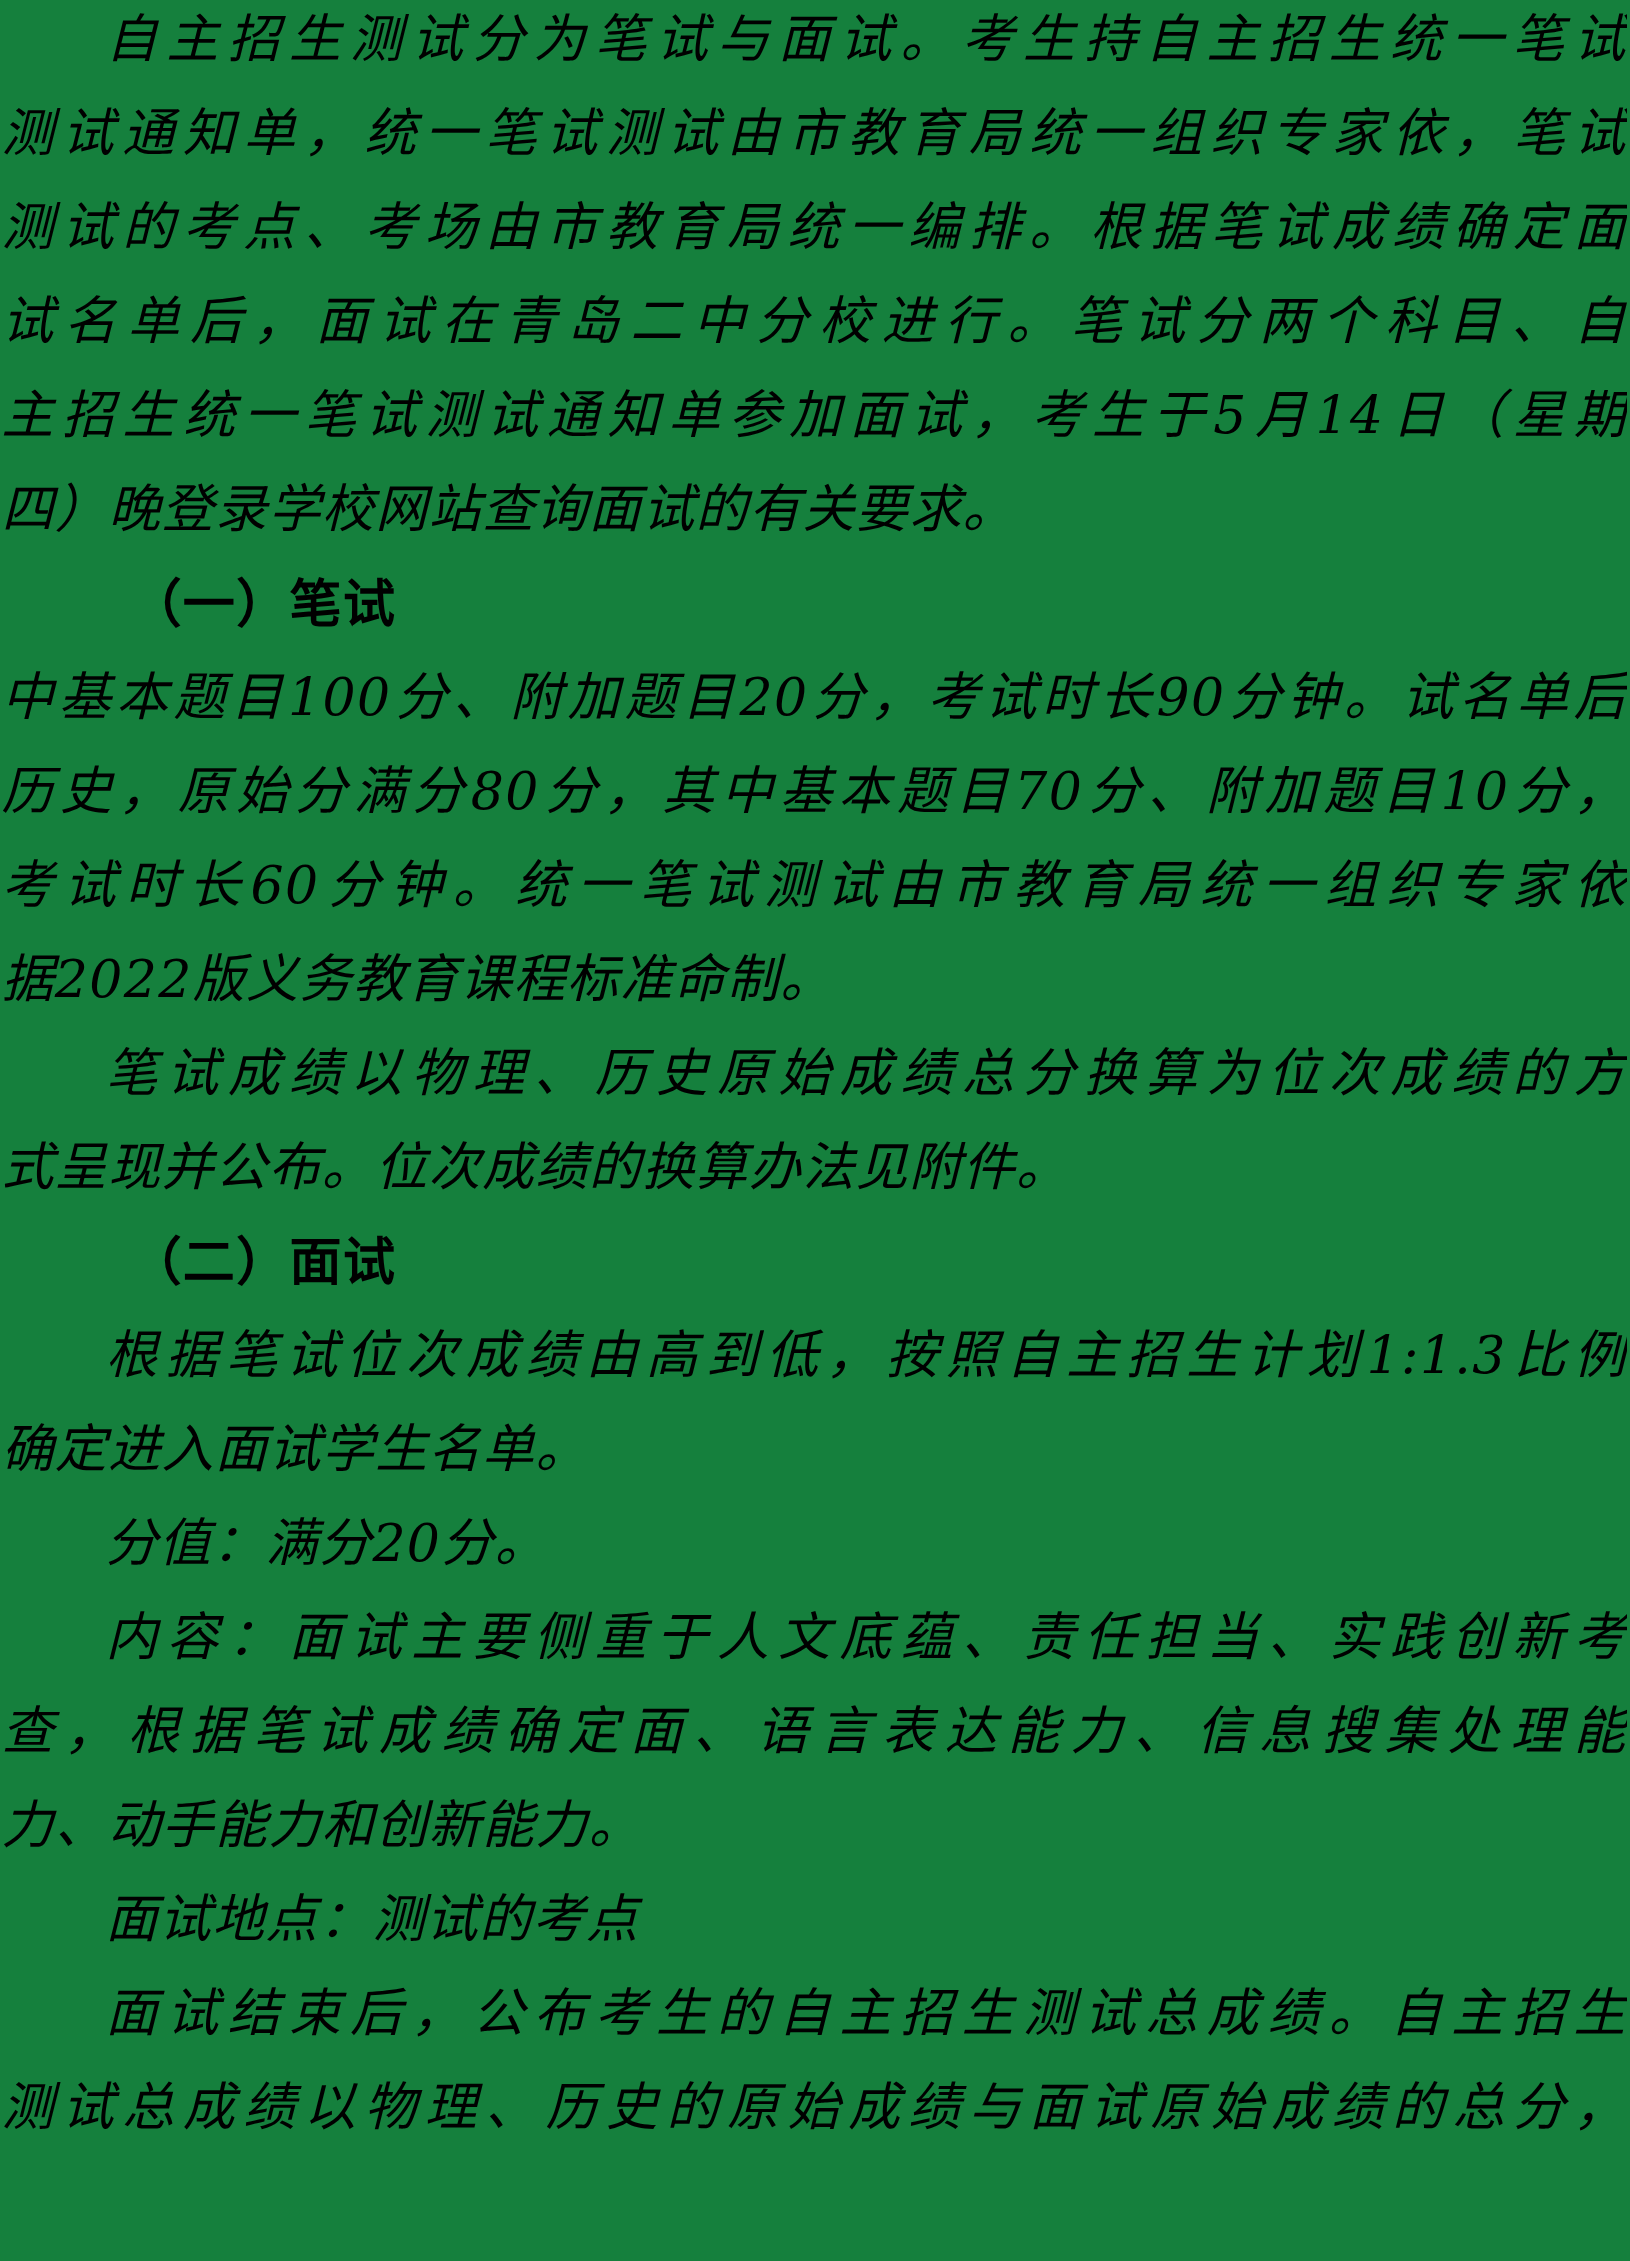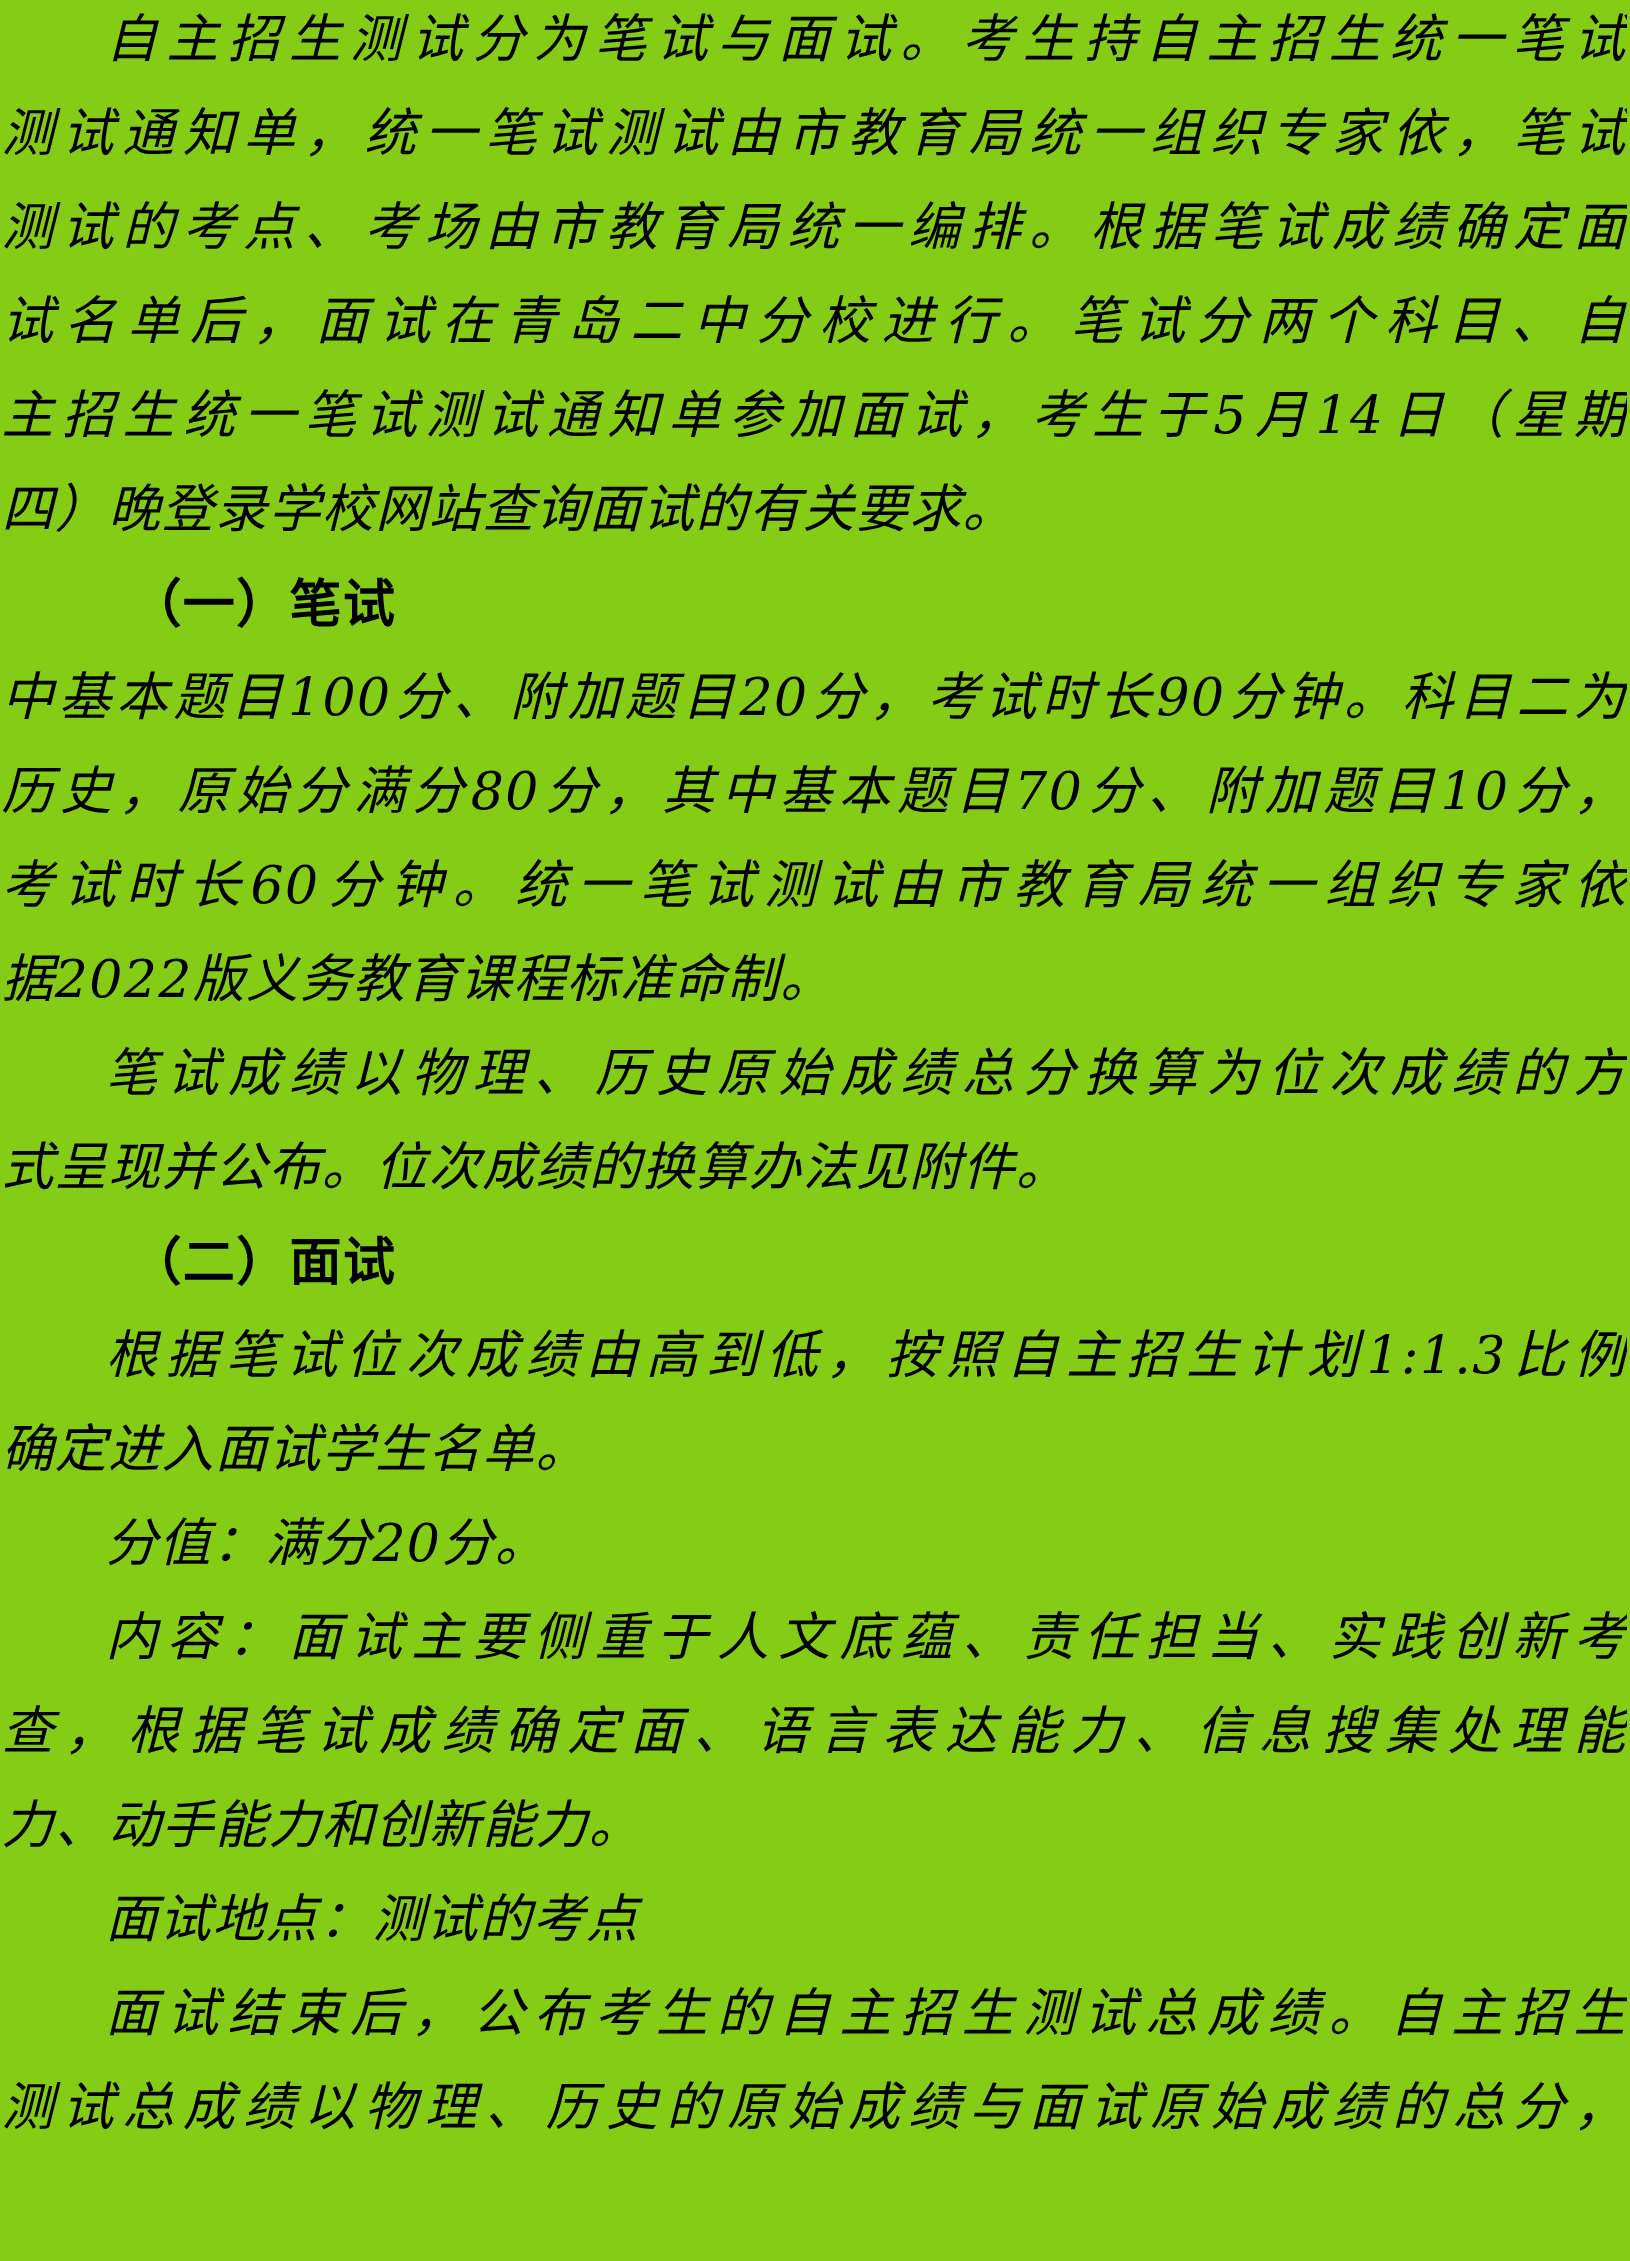--- a/index.html
+++ b/index.html
@@ -6,21 +6,21 @@
     margin: 0;
     padding: 0;
     background: #ffffff;
   }
   .page {
     position: relative;
     width: 1631px;
     height: 2261px;
     box-sizing: border-box;
     padding: 1.4px 4.1px 0 1.4px;
-    background: #84cc16;
+    background: #15803d;
     color: #000000;
     overflow: hidden;
     font-family: "DejaVu Serif", "Liberation Serif", serif;
   }
   .line {
     height: 94px;
     font-size: 52px;
     line-height: 77px;
     letter-spacing: 1.4px;
     font-style: italic;          
@@ -47,21 +47,21 @@
 <body>
 
 <div class="page">
   <div class="line indent fill">自主招生测试分为笔试与面试。考生持自主招生统一笔试</div>
   <div class="line fill">测试通知单，统一笔试测试由市教育局统一组织专家依，笔试</div>
   <div class="line fill">测试的考点、考场由市教育局统一编排。根据笔试成绩确定面</div>
   <div class="line fill">试名单后，面试在青岛二中分校进行。笔试分两个科目、自</div>
   <div class="line fill">主招生统一笔试测试通知单参加面试，考生于5月14日（星期</div>
   <div class="line">四）晚登录学校网站查询面试的有关要求。</div>
   <div class="line heading indent">（一）笔试</div>
-  <div class="line fill">中基本题目100分、附加题目20分，考试时长90分钟。科目二为</div>
+  <div class="line fill">中基本题目100分、附加题目20分，考试时长90分钟。试名单后</div>
   <div class="line fill">历史，原始分满分80分，其中基本题目70分、附加题目10分，</div>
   <div class="line fill">考试时长60分钟。统一笔试测试由市教育局统一组织专家依</div>
   <div class="line">据2022版义务教育课程标准命制。</div>
   <div class="line indent fill">笔试成绩以物理、历史原始成绩总分换算为位次成绩的方</div>
   <div class="line">式呈现并公布。位次成绩的换算办法见附件。</div>
   <div class="line heading indent">（二）面试</div>
   <div class="line indent fill">根据笔试位次成绩由高到低，按照自主招生计划1:1.3比例</div>
   <div class="line">确定进入面试学生名单。</div>
   <div class="line indent">分值：满分20分。</div>
   <div class="line indent fill">内容：面试主要侧重于人文底蕴、责任担当、实践创新考</div>

